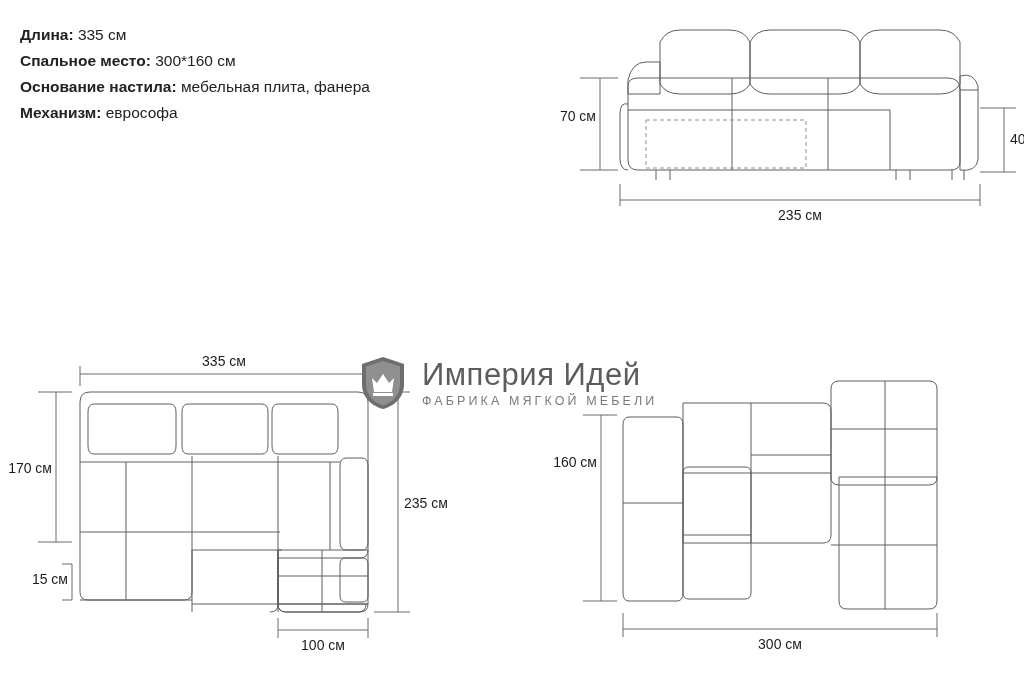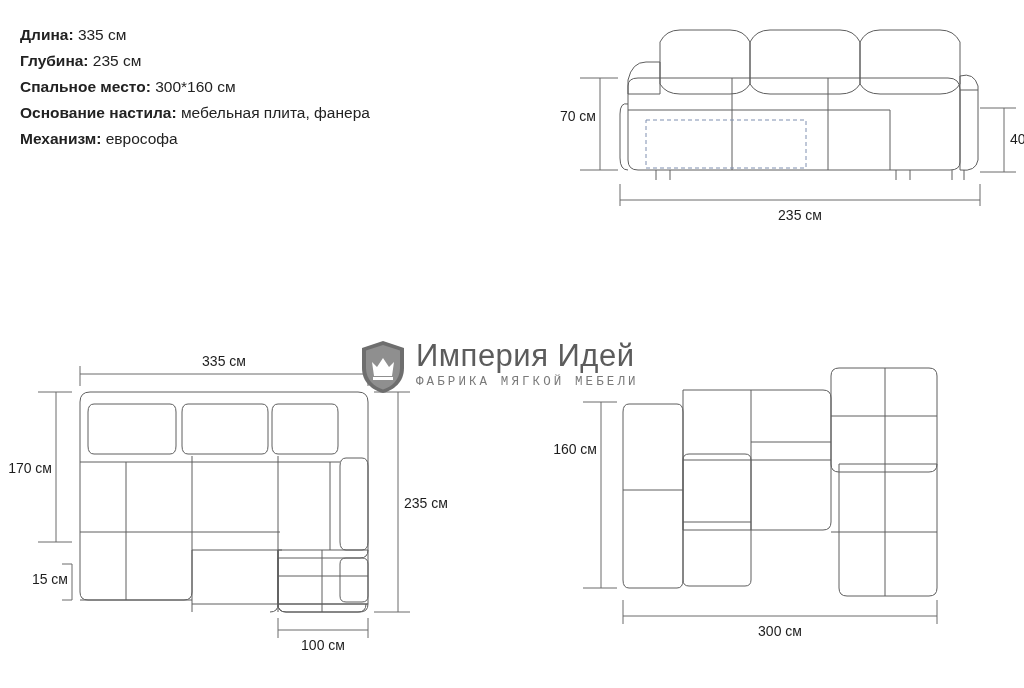--- a/index.html
+++ b/index.html
@@ -25,47 +25,43 @@
   .fig{position:absolute;}
   svg{display:block;overflow:visible;}
 
   .dimtxt{
     font-family:"Liberation Sans","DejaVu Sans",sans-serif;
     font-size:14px;fill:#1d1d1d;
   }
 
   
   .watermark{
-    position:absolute;left:360px;top:340px;width:320px;height:62px;
-    display:flex;
+    position:absolute;left:360px;top:352px;width:320px;height:62px;
+    display:flex;align-items:center;gap:6px;
   }
   .wm-shield{width:46px;height:54px;position:relative;flex:0 0 auto;margin-right:10px;}
   .wm-text{line-height:1;}
   .wm-title{
     font-size:31px;color:#5c5c5c;letter-spacing:.5px;
     font-family:"Liberation Sans","DejaVu Sans",sans-serif;
   }
   .wm-sub{
     font-size:12.5px;color:#7a7a7a;letter-spacing:3.1px;margin-top:5px;
-    font-family:Liberation Mono, monospace;
+    font-family:Liberation Sans, sans-serif;
   }
 </style>
 </head>
 <body>
 
 <div class="stage">
 
   <div class="spec">
     <div class="row">
       <b>Длина:</b>
       <span>335 см</span>
-    </div>
-    <div class="row">
-      <b>Глубина:</b>
-      <span>235 см</span>
     </div>
     <div class="row">
       <b>Спальное место:</b>
       <span>300*160 см</span>
     </div>
     <div class="row">
       <b>Основание настила:</b>
       <span>мебельная плита, фанера</span>
     </div>
     <div class="row">
@@ -187,21 +183,21 @@
       <text class="dimtxt" x="58" y="232" text-anchor="end">15 см</text>
 
       <g stroke="#6a6a6a" stroke-width="1" fill="none">
         <path d="M268,266 v20 M358,266 v20"></path>
         <path d="M268,278 h90"></path>
       </g>
       <text class="dimtxt" x="313" y="298" text-anchor="middle">100 см</text>
     </svg>
   </div>
 
-  <div class="fig" style="left:545px;top:342px;">
+  <div class="fig" style="left:545px;top:355px;">
     <svg width="470" height="310" viewBox="0 0 470 310">
       <g fill="none" stroke="#5e5e5e" stroke-width="1" stroke-linejoin="round">
 
         <path d="M84,62 h48 q6,0 6,8 v168 q0,8 -6,8 h-48 q-6,0 -6,-8 v-168 q0,-8 6,-8 z"></path>
         <path d="M78,148 h60"></path>
 
         <path d="M138,48 h140 q8,0 8,8 v124 q0,8 -8,8 h-140 z"></path>
         <path d="M138,118 h148"></path>
         <path d="M206,48 v140"></path>
         <path d="M206,100 h80"></path>

